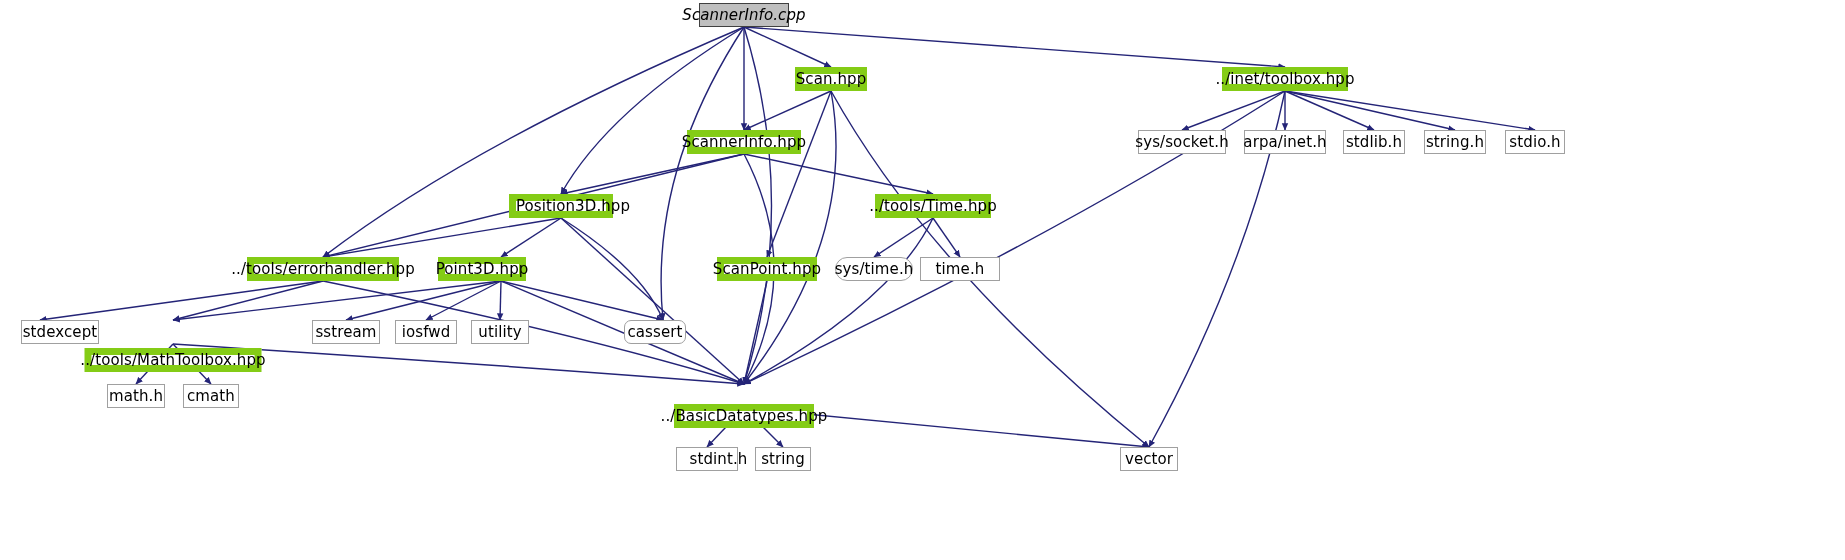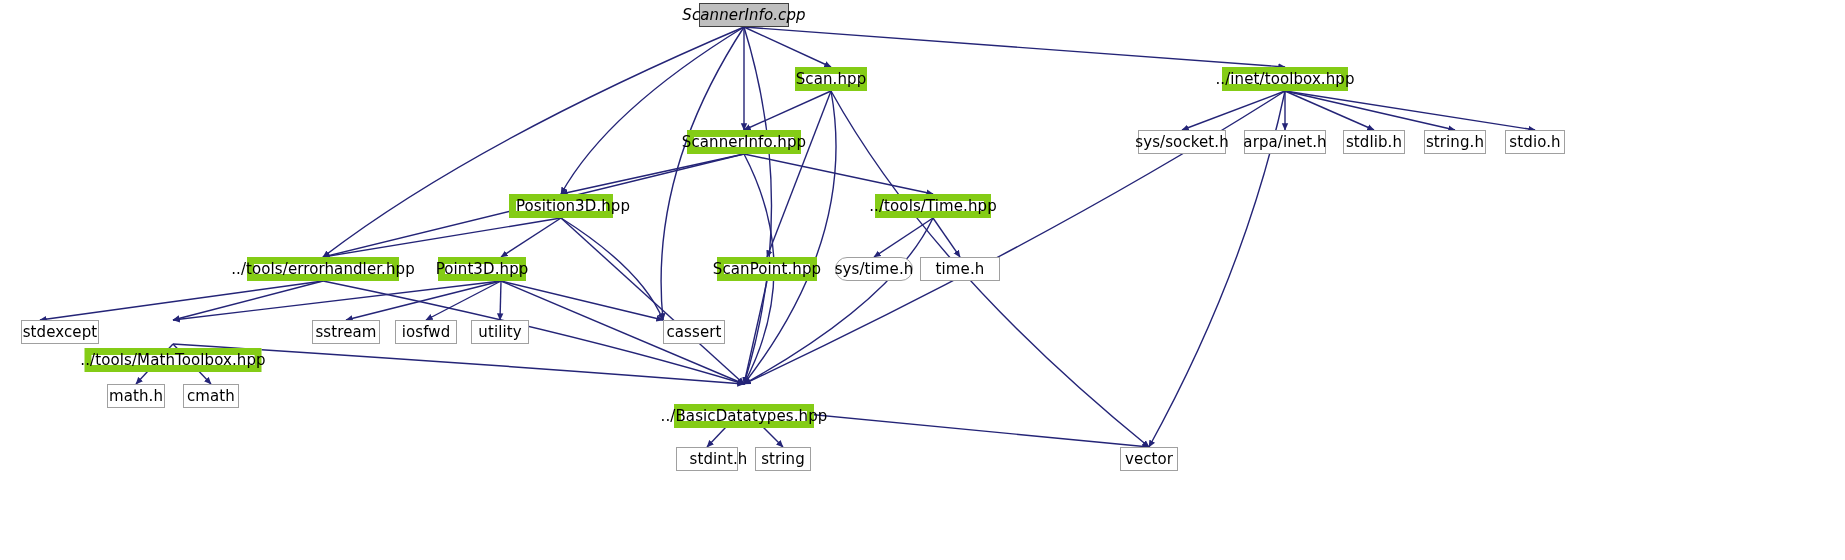--- a/index.html
+++ b/index.html
@@ -86,21 +86,21 @@
       <div class="node internal" style="left: 323px; top: 269px; width: 152px;">../tools/errorhandler.hpp</div>
       <div class="node internal" style="left: 482px; top: 269px; width: 88px;">Point3D.hpp</div>
       <div class="node internal" style="left: 767px; top: 269px; width: 100px;">ScanPoint.hpp</div>
       <div class="node external" style="left: 874px; top: 269px; width: 78px; border-radius: 12px;">sys/time.h</div>
       <div class="node external" style="left: 960px; top: 269px; width: 80px;">time.h</div>
       <div class="node external" style="left: 40px; top: 332px; width: 78px; margin-left: 20px;">stdexcept</div>
       <div class="node internal" style="left: 173px; top: 332px; width: 177px; margin-top: 28px;">../tools/MathToolbox.hpp</div>
       <div class="node external" style="left: 346px; top: 332px; width: 68px;">sstream</div>
       <div class="node external" style="left: 426px; top: 332px; width: 62px;">iosfwd</div>
       <div class="node external" style="left: 500px; top: 332px; width: 58px;">utility</div>
-      <div class="node external" style="left: 694px; top: 332px; width: 62px;">cassert</div>
+      <div class="node external" style="left: 655px; top: 332px; width: 62px; border-radius: 7px;">cassert</div>
       <div class="node external" style="left: 136px; top: 396px; width: 58px;">math.h</div>
       <div class="node external" style="left: 211px; top: 396px; width: 56px;">cmath</div>
       <div class="node internal" style="left: 744px; top: 416px; width: 140px;">../BasicDatatypes.hpp</div>
       <div class="node external" style="left: 707px; top: 459px; width: 62px; padding-left: 23px;">stdint.h</div>
       <div class="node external" style="left: 783px; top: 459px; width: 56px;">string</div>
       <div class="node external" style="left: 1149px; top: 459px; width: 58px;">vector</div>
     </div>
 </div>
 
 </body></html>

